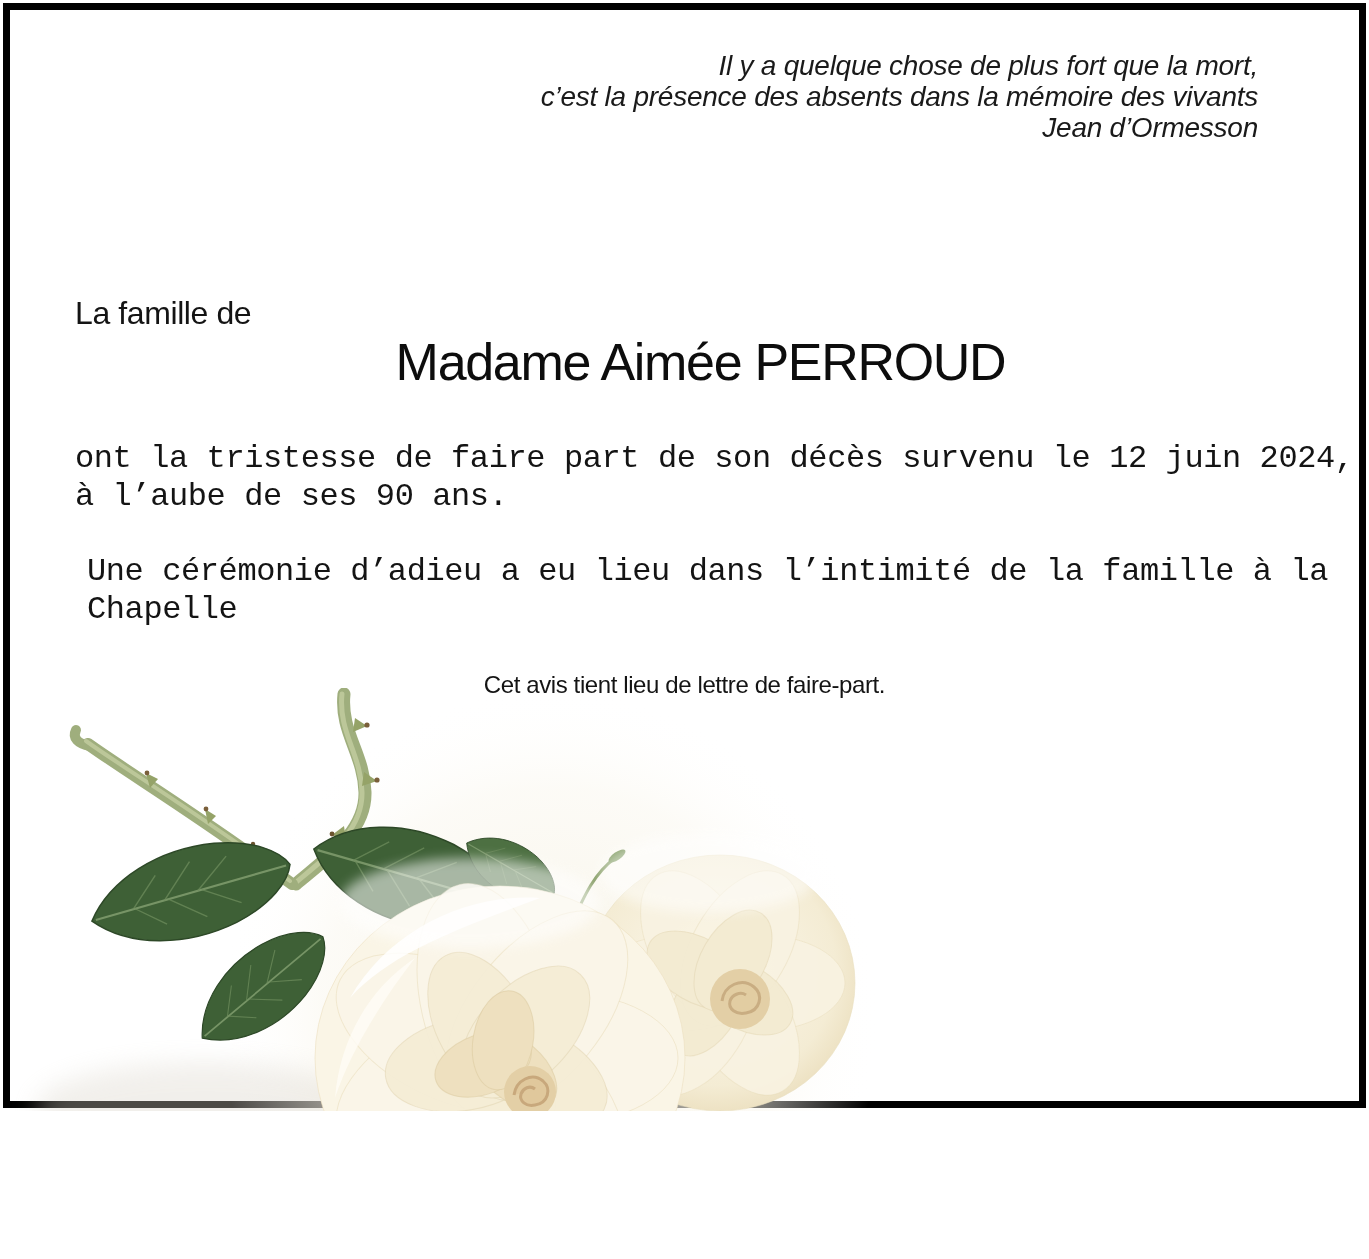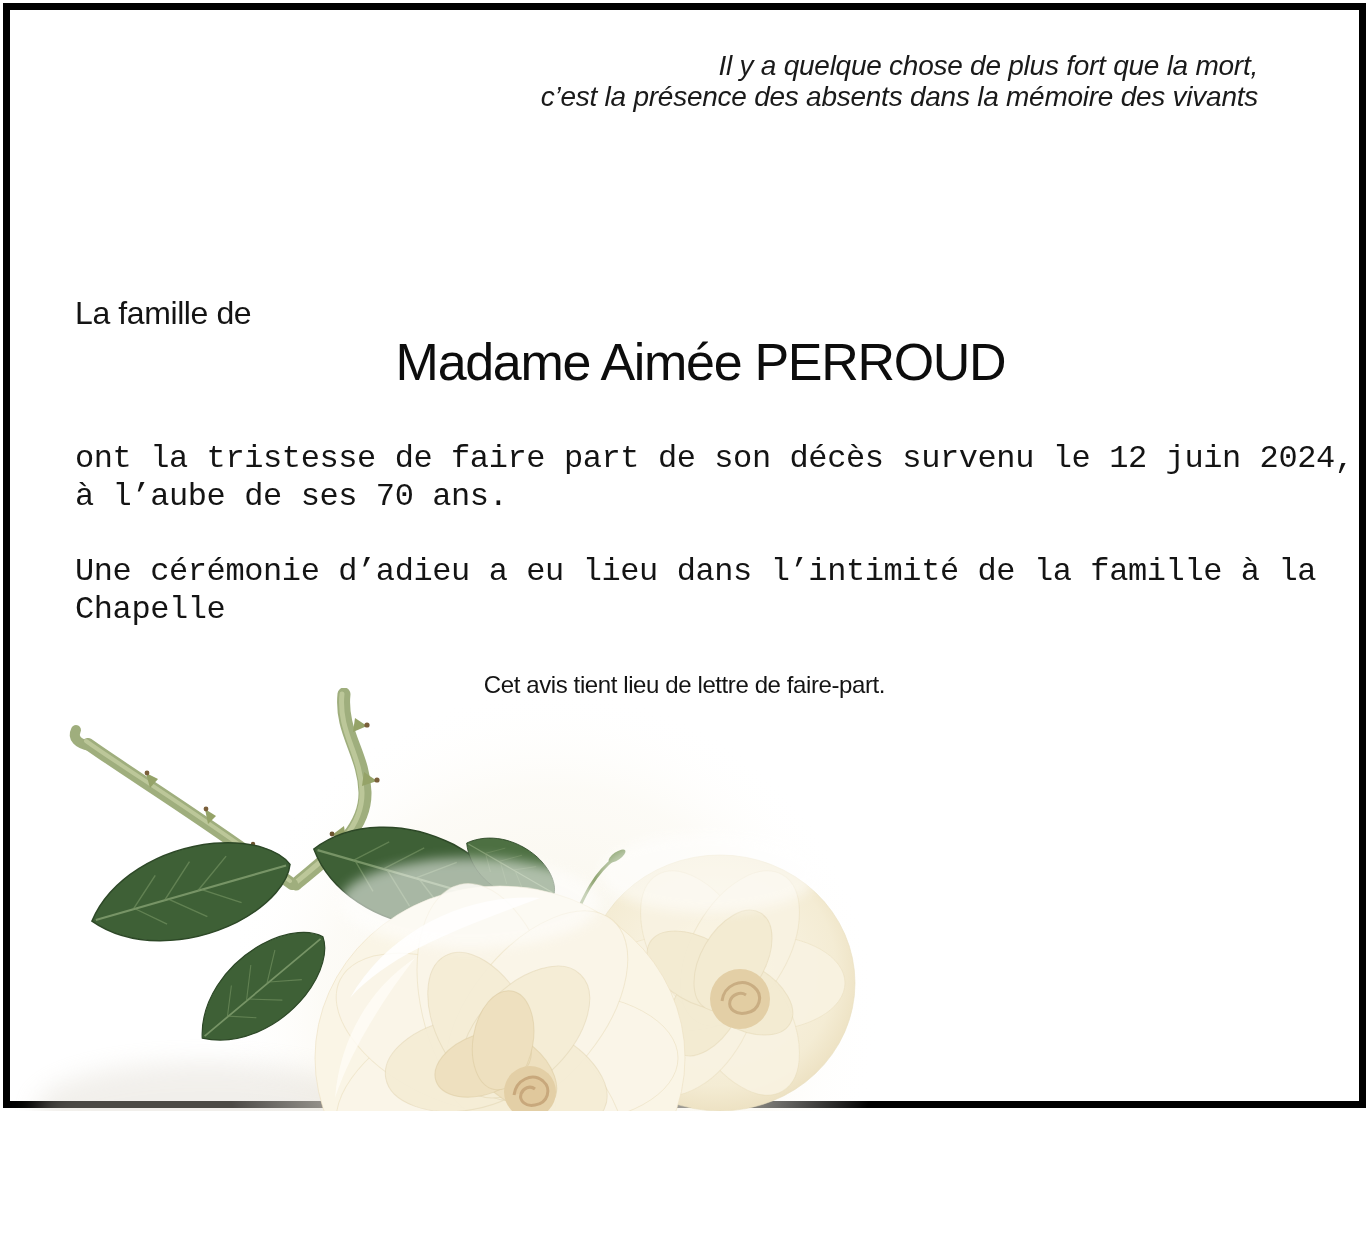--- a/index.html
+++ b/index.html
@@ -32,49 +32,50 @@
     position:absolute;left:16px;top:332px;width:100%;
     text-align:center;
     font-size:52px;font-weight:normal;letter-spacing:-1.3px;
     color:#0d0d0d;
   }
   .body-par{
     position:absolute;left:75px;
     font-size:32px;line-height:38px;letter-spacing:-0.4px;font-family:Liberation Mono, monospace;
   }
   .par-deces{top:440px;}
-  .par-ceremonie{top:553px;}
+  .par-ceremonie{top:553px;margin-left:12px;}
   .closing{
     position:absolute;left:0;top:666px;width:100%;
     text-align:center;
     font-size:24px;line-height:38px;letter-spacing:-0.4px;
   }
   .roses{
     position:absolute;left:10px;top:688px;
     width:880px;height:556px;
   }
 </style>
 </head>
 <body>
 
 <div class="page">
   <div class="frame"></div>
 
   <div class="quote">
     <div>Il y a quelque chose de plus fort que la mort,</div>
     <div>c’est la présence des absents dans la mémoire des vivants</div>
+    <div>Jean d’Ormesson</div>
   </div>
 
   <div class="intro">La famille de</div>
 
   <div class="name">Madame Aimée PERROUD</div>
 
   <div class="body-par par-deces">
     <div>ont la tristesse de faire part de son décès survenu le 12 juin 2024,</div>
-    <div>à l’aube de ses 70 ans.</div>
+    <div>à l’aube de ses 90 ans.</div>
   </div>
 
   <div class="body-par par-ceremonie">
     <div>Une cérémonie d’adieu a eu lieu dans l’intimité de la famille à la Chapelle</div>
   </div>
 
   <div class="closing">Cet avis tient lieu de lettre de faire-part.</div>
 
   <svg class="roses" viewBox="0 0 880 556" aria-hidden="true">
     <defs>

